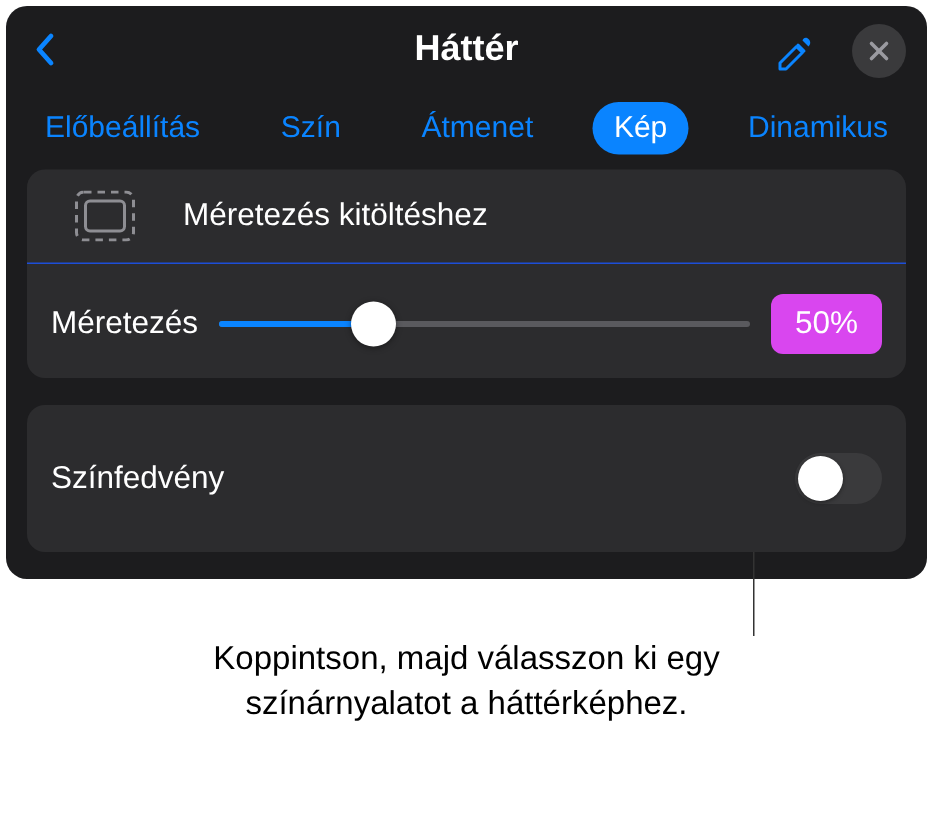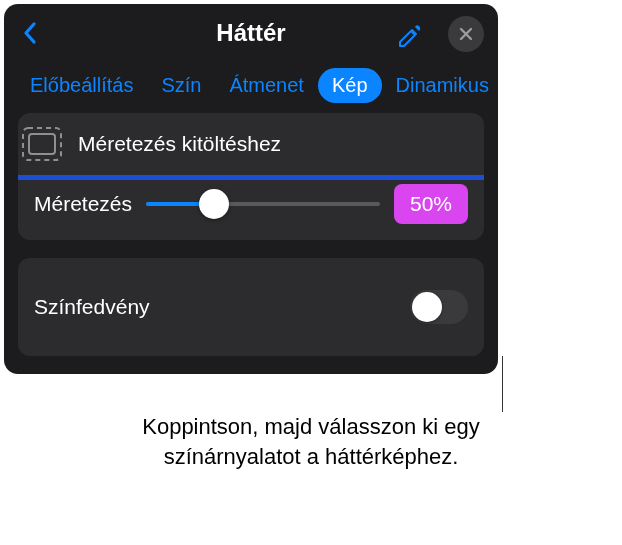--- a/index.html
+++ b/index.html
@@ -5,21 +5,21 @@
   * { box-sizing: border-box; margin: 0; padding: 0; }
   body {
     font-family: -apple-system, BlinkMacSystemFont, "Segoe UI", Helvetica, Arial, sans-serif;
     background: #fff;
     width: 622px;
     height: 545px;
     overflow: hidden;
   }
   .panel {
     margin: 4px 4px 4px 4px;
-    width: 494px;
+    width: 614px;
     background: #1c1c1e;
     border-radius: 14px;
     padding: 0 0 18px 0;
     color: #fff;
   }
   .header {
     position: relative;
     height: 58px;
     display: flex;
     align-items: center;
@@ -86,41 +86,41 @@
   }
   .card {
     margin: 0 14px;
     background: #2c2c2e;
     border-radius: 12px;
     overflow: hidden;
   }
   .row {
     display: flex;
     align-items: center;
-    padding: 14px 4px;
-    gap: 16px;
+    padding: 14px 32px;
+    gap: 32px;
   }
   .scale-icon {
     width: 40px;
     height: 34px;
     flex-shrink: 0;
     display: flex;
     align-items: center;
     justify-content: center;
   }
   .row-label {
     font-size: 21px;
     color: #fff;
   }
   .slider-row {
     display: flex;
     align-items: center;
-    padding: 4px 16px 16px 16px;
+    padding: 20px 16px 16px 16px;
     gap: 14px;
-    border-top: 5px solid #1d4ed8;
+    border-top: 1px solid #1d4ed8;
   }
   .slider-label {
     font-size: 21px;
     color: #fff;
     flex-shrink: 0;
   }
   .slider-track {
     flex: 1;
     height: 4px;
     background: #5a5a5e;

